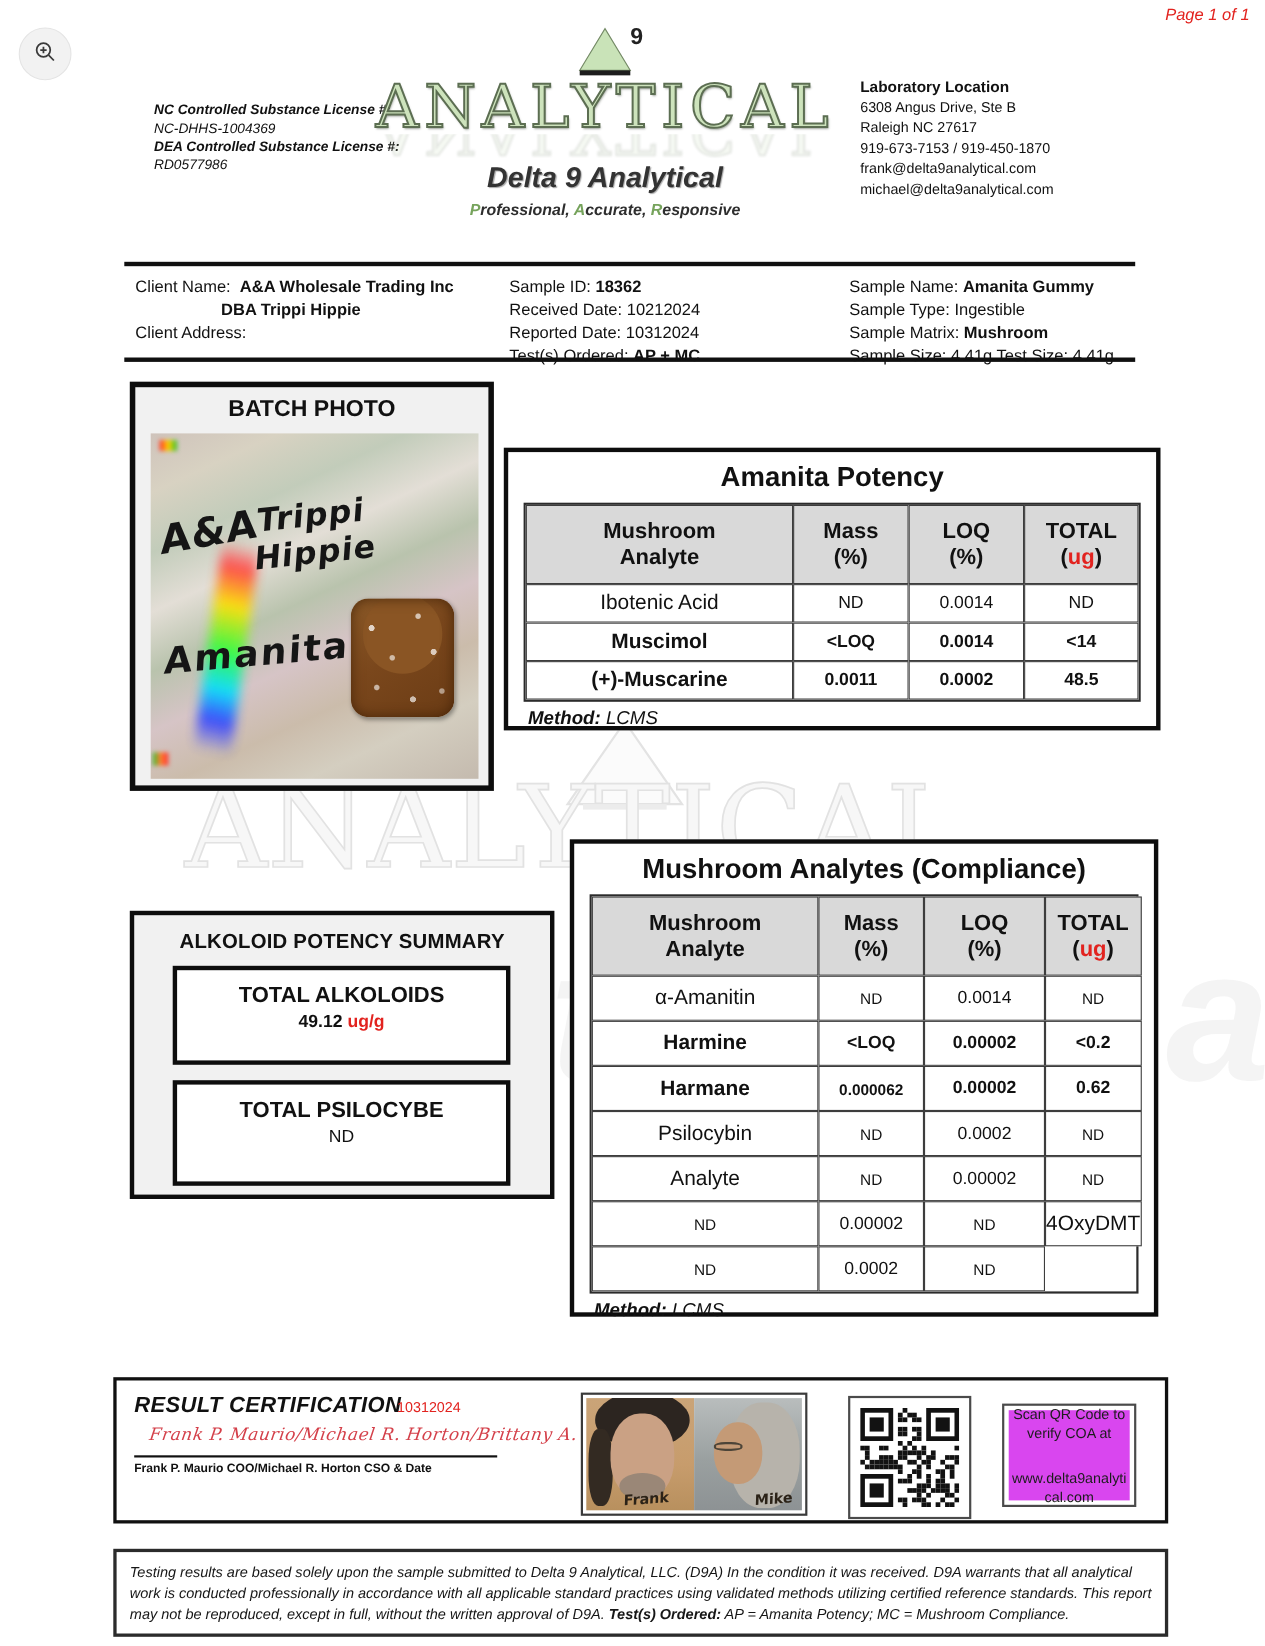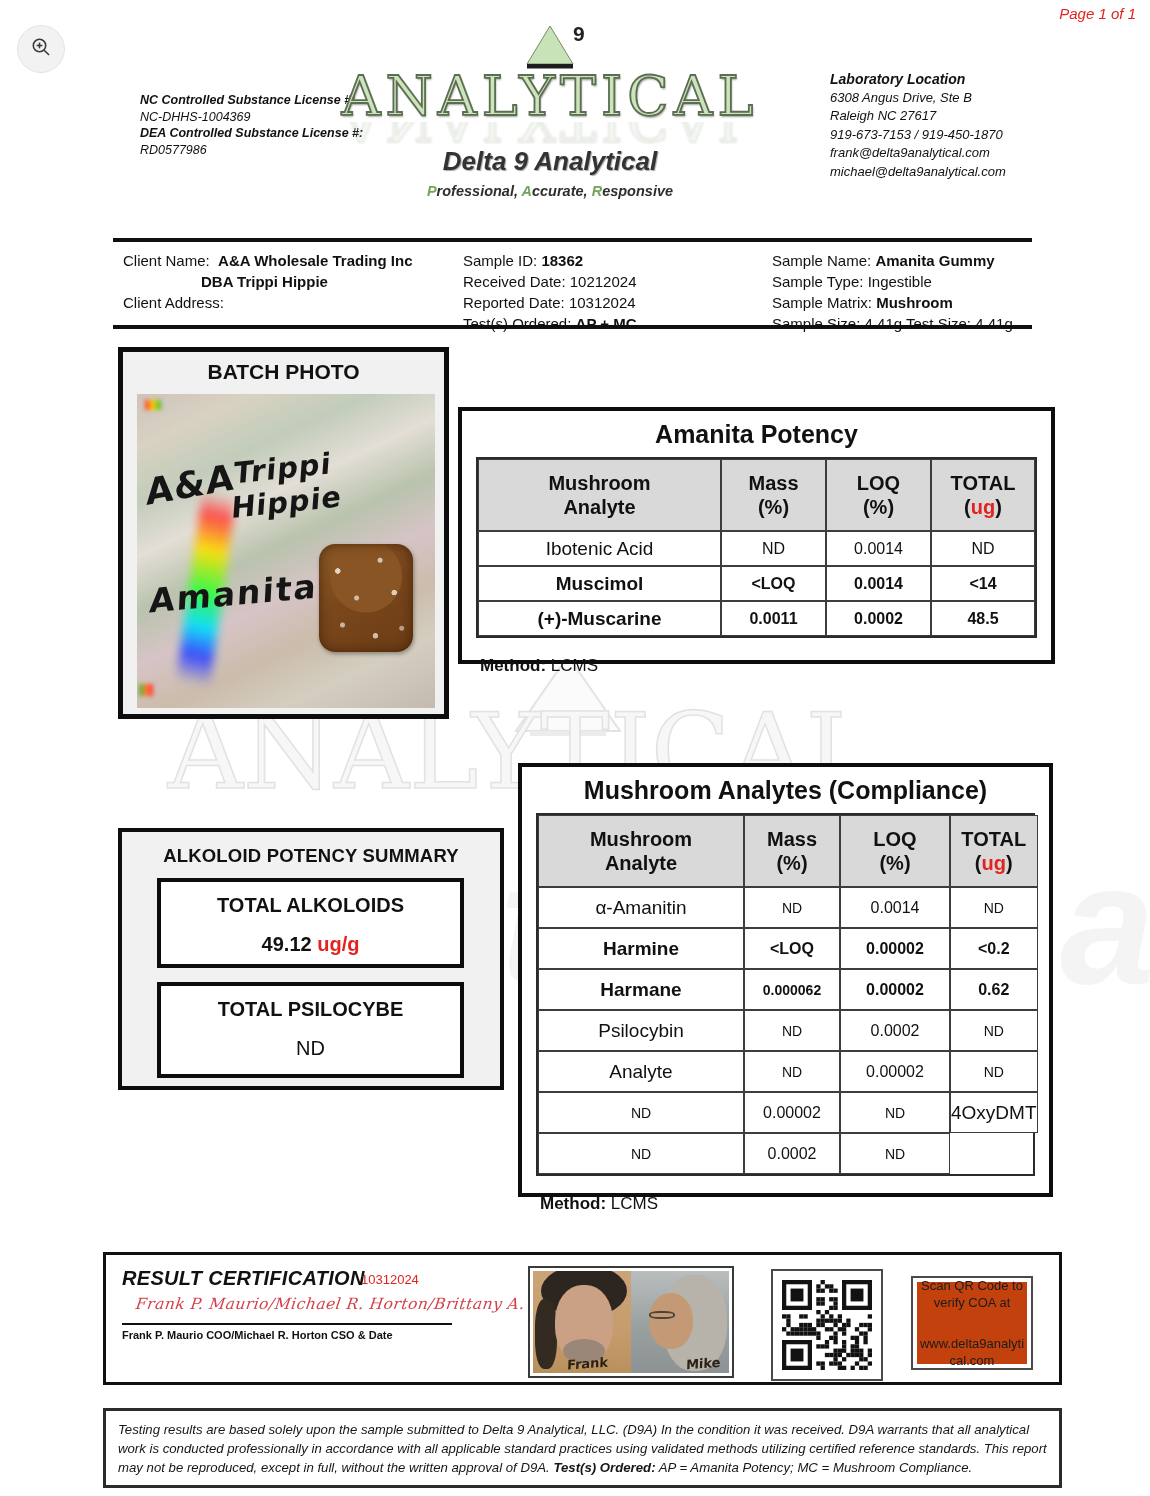--- a/index.html
+++ b/index.html
@@ -22,21 +22,21 @@
   .logo-tri-wrap svg { display:block; margin:0 auto; }
   .logo-nine { position:absolute; left:258px; top:-2px; font-weight:bold; font-size:21px; color:#222; }
   .wordmark { font-family:"DejaVu Serif", serif; font-size:54px; line-height:50px; letter-spacing:5px;
     color:#cde3bc; -webkit-text-stroke:1.8px #5c6e52; text-shadow:1px 2px 2px rgba(40,50,35,.45); white-space:nowrap; }
   .wordmark-reflect { height:22px; overflow:hidden; opacity:.16; }
   .wordmark-reflect > div { transform:scaleY(-1) translateY(27px); filter:blur(1px); }
   .logo-company { margin-top:2px; font-size:26px; font-weight:bold; font-style:italic; color:#333; text-shadow:1px 1px 1px rgba(0,0,0,.35); }
   .logo-tagline { margin-top:6px; font-size:14.5px; font-weight:bold; font-style:italic; color:#2e2e2e; }
   .logo-tagline .ini { color:#76a35c; }
 
-  .lab-loc { position:absolute; left:830px; top:70px; font-size:13px; font-style:italic; line-height:18.5px; z-index:2; }
+  .lab-loc { position:absolute; left:782px; top:70px; font-size:13px; line-height:18.5px; z-index:2; }
   .lab-loc .title { font-weight:bold; font-size:14px; }
 
   
   .client-band { position:absolute; left:113px; top:238px; width:919px; height:91px;
     border-top:4px solid #101010; border-bottom:4px solid #101010; font-size:15px; line-height:21px; z-index:2; background:#fff; }
   .client-band .col1 { position:absolute; left:10px; top:8px; }
   .client-band .col2 { position:absolute; left:350px; top:8px; }
   .client-band .col3 { position:absolute; left:659px; top:8px; }
   .client-band .b { font-weight:bold; }
   .client-band .dba { margin-left:78px; }
@@ -88,31 +88,31 @@
   .cell.hdr { background:#d9d9d9; font-weight:bold; font-size:20px; line-height:24px; flex-direction:column; padding:6px 0; }
   .red { color:#e2231f; }
   .g-am .cell { height:35px; }
   .g-am .cell.hdr { height:72px; }
   .g-cm .cell { height:41px; }
   .g-cm .cell.hdr { height:72px; }
   .an { font-size:19px; }
   .vl { font-size:16px; }
   .vs { font-size:14px; }
   .bld { font-weight:bold; }
-  .method { margin:18px 0 0 18px; font-size:17px; }
+  .method { margin:5px 0 0 18px; font-size:17px; font-style:italic; }
   .method .lbl { font-weight:bold; }
 
   
   .summary-box { position:absolute; left:118px; top:828px; width:386px; height:262px; border:4px solid #0d0d0d; background:#f1f1f1; z-index:2; }
   .summary-title { text-align:center; font-weight:bold; font-size:18.5px; margin-top:13px; letter-spacing:.2px; }
   .sum-inner { position:absolute; left:35px; width:307px; border:4px solid #0d0d0d; background:#fff; text-align:center; }
   .sum-inner.one { top:46px; height:90px; }
   .sum-inner.two { top:150px; height:96px; }
   .sum-inner .t { font-weight:bold; font-size:20px; margin-top:12px; }
-  .sum-inner .v { font-size:20px; margin-top:16px; }
+  .sum-inner .v { font-size:16px; margin-top:4px; }
   .sum-inner .v .num { font-weight:bold; }
   .sum-inner .v .unit { font-weight:bold; color:#e2231f; }
 
   
   .cert-box { position:absolute; left:103px; top:1252px; width:959px; height:133px; border:3px solid #101010; background:#fff; z-index:2; }
   .cert-title { position:absolute; left:16px; top:12px; font-weight:bold; font-style:italic; font-size:20px; letter-spacing:.3px; }
   .cert-date { position:absolute; left:255px; top:17px; color:#e2231f; font-size:13px; }
   .cert-sig { position:absolute; left:30px; top:40px; font-family:"DejaVu Serif", serif; font-style:italic; font-size:15.5px;
     color:#d4404a; transform:skewX(-8deg); letter-spacing:.5px; white-space:nowrap; }
   .cert-line { position:absolute; left:16px; top:68px; width:330px; border-top:2.5px solid #111; }
@@ -131,21 +131,21 @@
   .photo.mike .glasses { position:absolute; left:18px; top:40px; width:26px; height:8px; border:2px solid #4c4438; border-radius:40%; }
   .photo .plabel { position:absolute; bottom:2px; font-family:"DejaVu Sans", sans-serif; font-weight:bold; font-size:13px;
     color:#2b2217; transform:rotate(-4deg) skewX(-6deg); }
   .photo.frank .plabel { left:34px; }
   .photo.mike .plabel { right:8px; }
 
   .qr-frame { position:absolute; left:665px; top:14px; width:112px; height:112px; border:2px solid #4a4a4a; background:#fff; padding:9px; }
   .qr-frame svg { display:block; width:100%; height:100%; }
 
   .scan-box { position:absolute; left:805px; top:21px; width:122px; height:94px; border:2px solid #4a4a4a; background:#fff; padding:4px; }
-  .scan-inner { width:100%; height:100%; background:#c2410c; display:flex; flex-direction:column; align-items:center; justify-content:center;
+  .scan-inner { width:100%; height:100%; background:#d946ef; display:flex; flex-direction:column; align-items:center; justify-content:center;
     font-size:13px; line-height:17px; text-align:center; color:#1c1c1c;gap:24px; }
   .scan-inner .url { word-break:break-all; }
 
   
   .disclaimer-box { position:absolute; left:103px; top:1408px; width:959px; height:80px; border:3px solid #2b2b2b; background:#fff; z-index:2;
     padding:9px 12px; font-size:13.2px; font-style:italic; line-height:19px; color:#161616; }
   .disclaimer-box .lbl { font-weight:bold; }
 </style>
 </head>
 <body>

